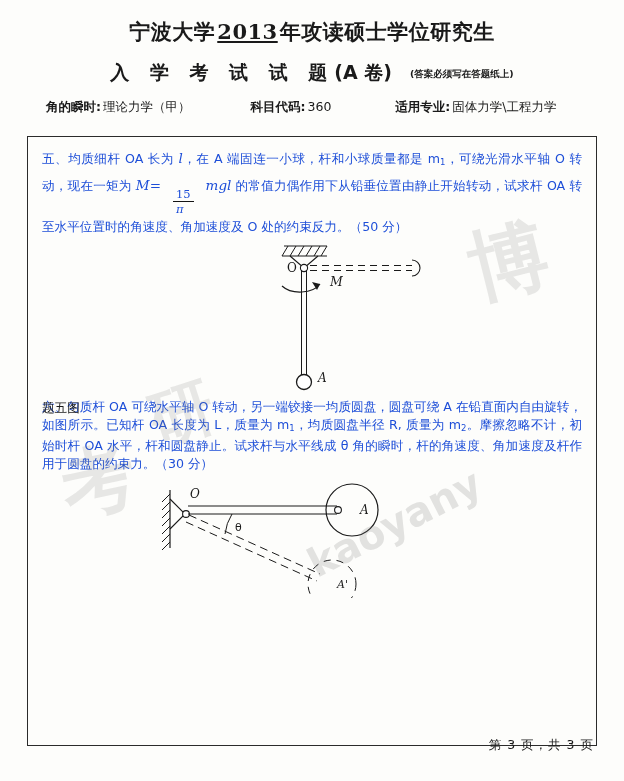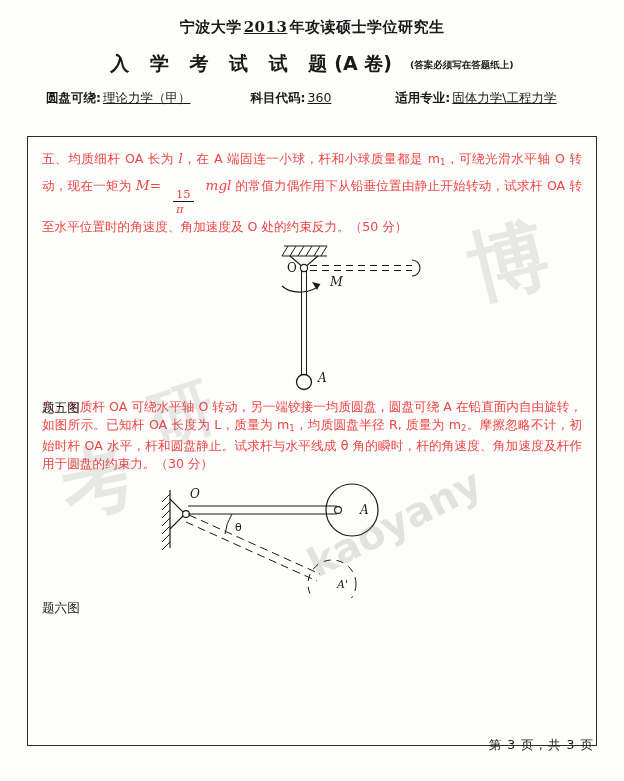--- a/index.html
+++ b/index.html
@@ -20,21 +20,21 @@
     inset: 0;
     background: #fdfdfb;
   }
 
   
   .header {
     padding-top: 18px;
     text-align: center;
   }
   .title-line1 {
-    font-size: 15px;
+    font-size: 21px;
     font-weight: bold;
     letter-spacing: 0.5px;
     white-space: nowrap;
   }
   .title-line1 .year {
     text-decoration: underline;
     padding: 0 2px;
     font-family: "DejaVu Serif", "Liberation Serif", serif;
   }
   .title-line2 {
@@ -60,21 +60,20 @@
     margin-top: 13px;
     display: flex;
     align-items: baseline;
     font-size: 12.5px;
     font-weight: bold;
     padding: 0 26px 0 46px;
   }
   .meta-item { white-space: nowrap; }
   .meta-item .val {
     font-weight: normal;
-    text-decoration: underline;
     padding: 0 2px;
   }
   .meta-spacer-1 { width: 58px; }
   .meta-spacer-2 { width: 62px; }
 
   
   .frame {
     position: absolute;
     left: 27px;
     top: 136px;
@@ -86,21 +85,21 @@
   }
   .frame-inner {
     padding: 10px 14px 0 14px;
   }
 
   
   .qtext {
     font-size: 12.6px;
     line-height: 23px;
     text-align: justify;
-    color: #ef4444;
+    color: #1d4ed8;
     font-family: "DejaVu Sans", "Liberation Sans", sans-serif;
   }
   .q6 .qtext { line-height: 17.5px; }
   .mathit {
     font-family: "DejaVu Serif", "Liberation Serif", serif;
     font-style: italic;
     font-size: 13.5px;
   }
   .sub { font-size: 8.5px; vertical-align: -2px; }
 
@@ -171,21 +170,21 @@
   <div class="header">
     <div class="title-line1">
       <span>宁波大学</span><span class="year">2013</span><span>年攻读硕士学位研究生</span>
     </div>
     <div class="title-line2">
       <span class="spaced">入 学 考 试 试 题</span><span class="volume">(A 卷)</span><span class="title-note">(答案必须写在答题纸上)</span>
     </div>
 
     <div class="meta-row">
       <span class="meta-item">
-        <span>圆盘可绕:</span><span class="val">理论力学（甲）</span>
+        <span>角的瞬时:</span><span class="val">理论力学（甲）</span>
       </span>
       <span class="meta-spacer-1"></span>
       <span class="meta-item">
         <span>科目代码:</span><span class="val">360</span>
       </span>
       <span class="meta-spacer-2"></span>
       <span class="meta-item">
         <span>适用专业:</span><span class="val">固体力学\工程力学</span>
       </span>
     </div>
@@ -274,21 +273,20 @@
 
             <path d="M 190 38 A 48 48 0 0 0 183 58" stroke="#1a1a1a" stroke-width="1" fill="none"></path>
             <text x="193" y="55" font-family="DejaVu Sans, Liberation Sans, sans-serif" font-size="11" fill="#1a1a1a">θ</text>
 
             <line x1="147" y1="39" x2="278" y2="98" stroke="#1a1a1a" stroke-width="1" stroke-dasharray="8,5"></line>
             <line x1="144" y1="46" x2="275" y2="105" stroke="#1a1a1a" stroke-width="1" stroke-dasharray="8,5"></line>
 
             <circle cx="290" cy="108" r="24" stroke="#1a1a1a" stroke-width="1" fill="none" stroke-dasharray="7,6"></circle>
             <text x="295" y="112" font-family="DejaVu Serif, Liberation Serif, serif" font-style="italic" font-size="11" fill="#1a1a1a">A'</text>
           </svg>
-          <div class="figcap">题六图</div>
         </div>
       </div>
 
     </div>
   </div>
 
   <div class="wm wm-a">博</div>
   <div class="wm wm-d">研</div>
   <div class="wm wm-b">考</div>
   <div class="wm wm-c">kaoyany</div>

